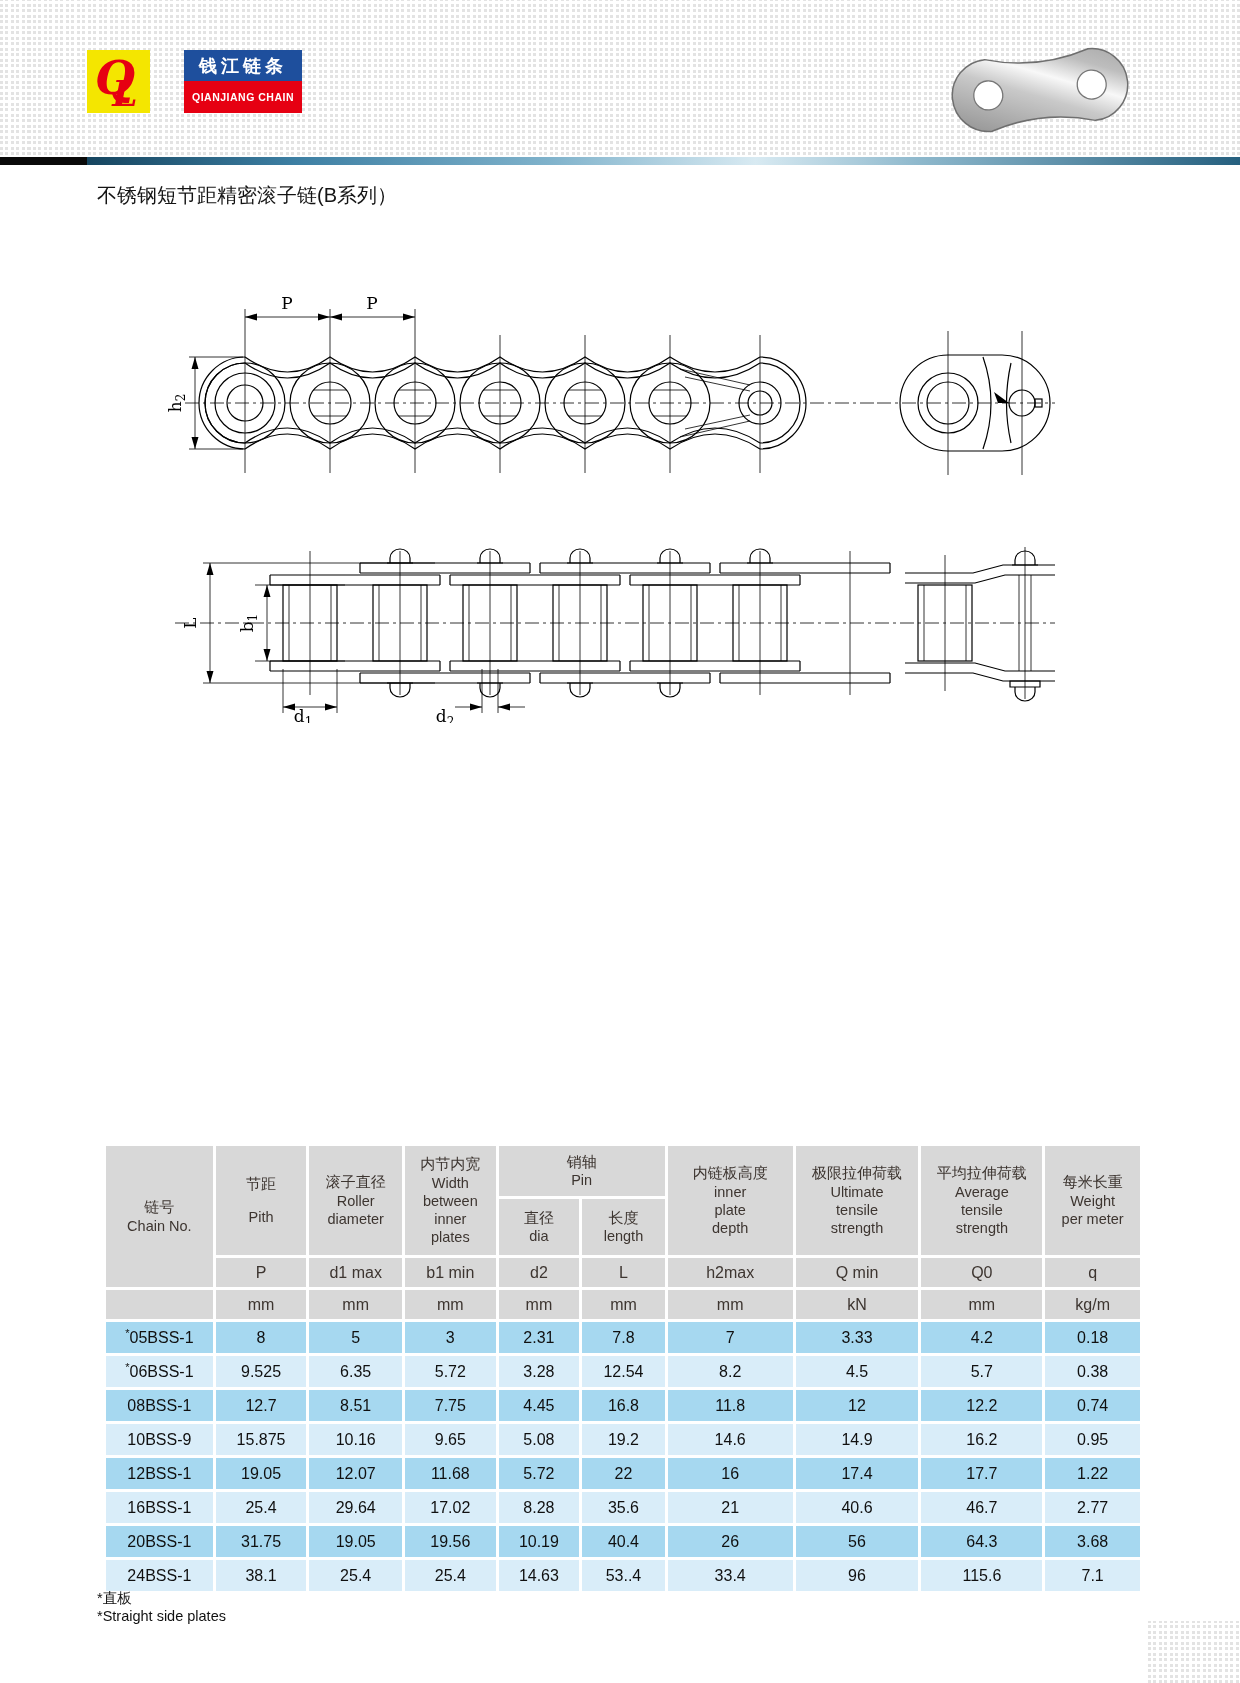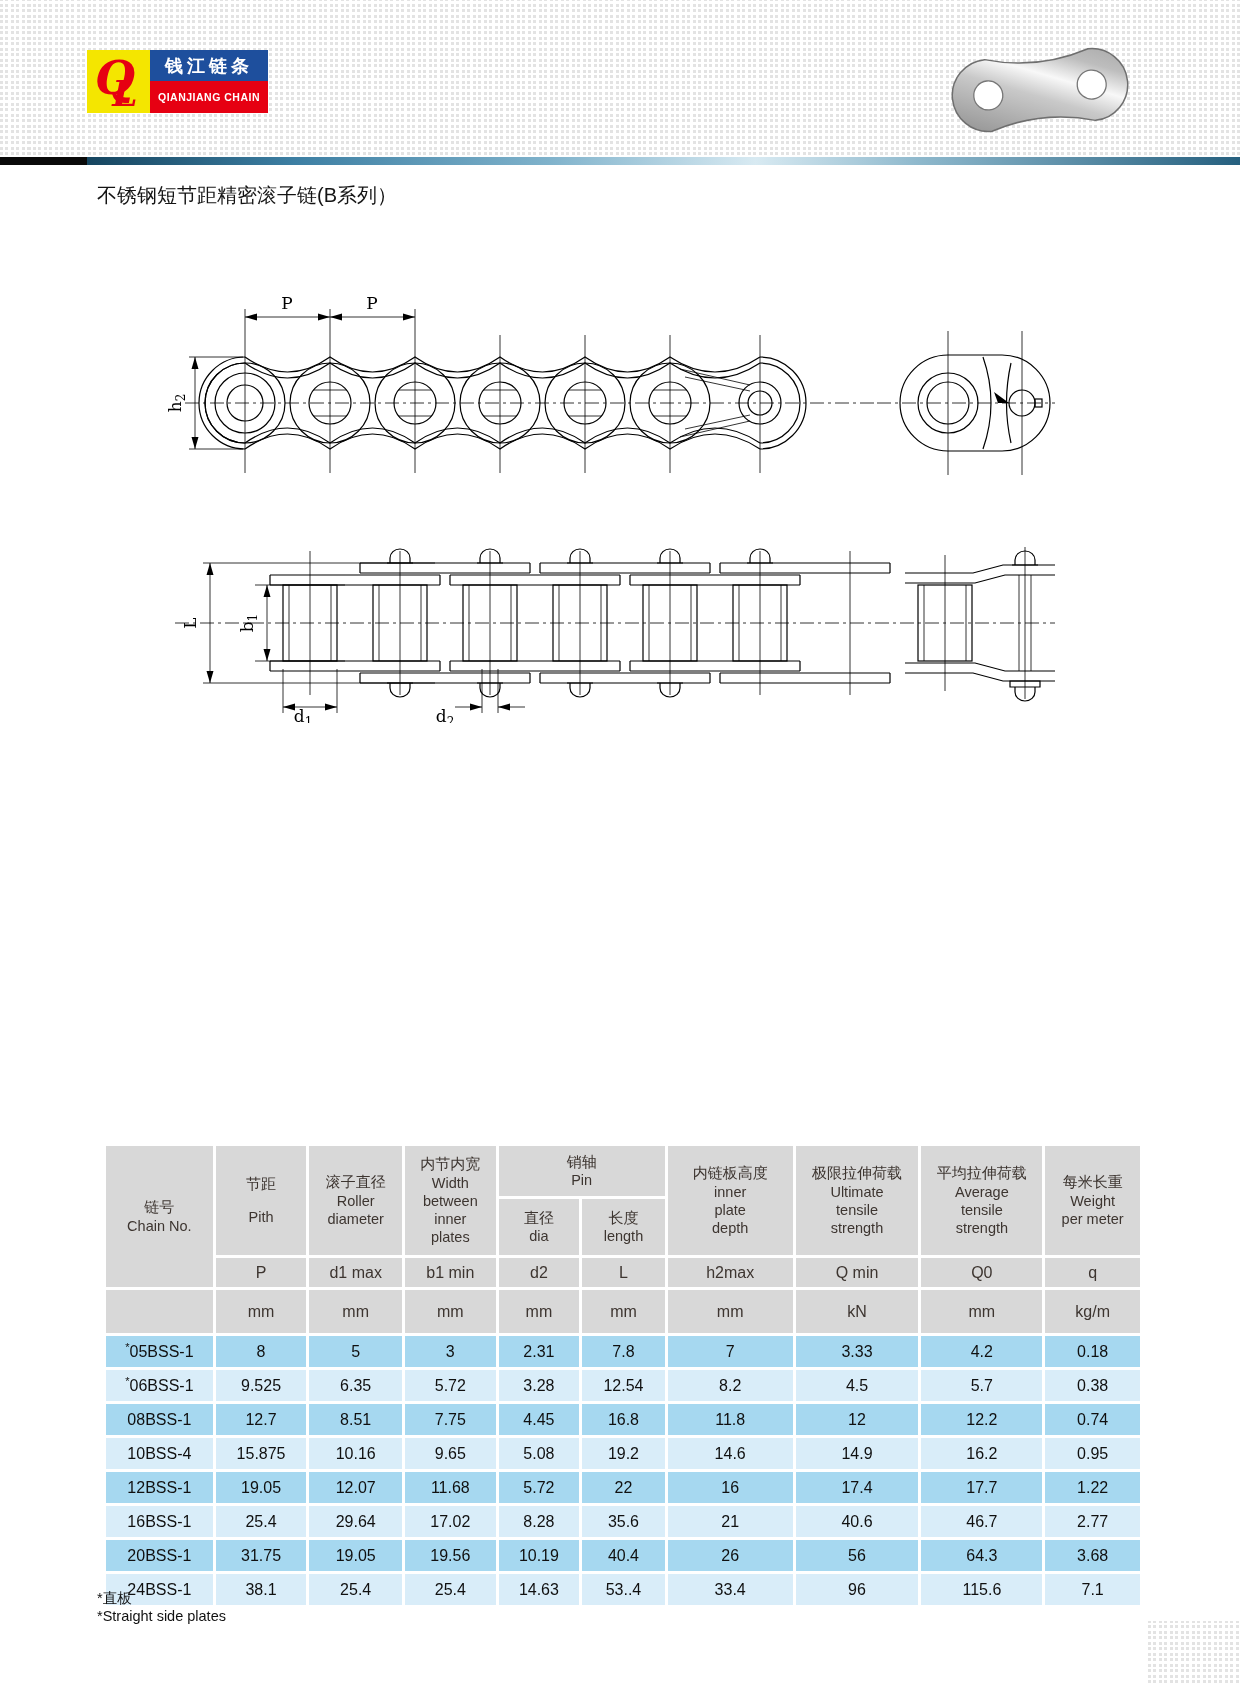--- a/index.html
+++ b/index.html
@@ -7,21 +7,21 @@
         font-family:"Liberation Sans","DejaVu Sans",sans-serif;color:#111;}
   .dotgrid{background-image:
       repeating-linear-gradient(90deg, rgba(0,0,0,0) 0 3px, #fff 3px 5.5px),
       repeating-linear-gradient(0deg, var(--dot) 0 3px, rgba(0,0,0,0) 3px 5.5px);}
   .header-band{position:absolute;left:0;top:0;width:1240px;height:155px;}
   .corner-dots{position:absolute;right:0;bottom:0;width:92px;height:62px;}
 
   
   .logo{position:absolute;left:87px;top:50px;height:63px;display:flex;}
   .logo-mark{width:63px;height:63px;background:var(--logo_yellow);position:relative;}
-  .logo-names{width:118px;height:72px;display:flex;flex-direction:column;}
+  .logo-names{width:118px;height:72px;display:flex;flex-direction:column;padding-left:34px;}
   .logo-cn{background:var(--logo_blue);color:#fff;height:31px;display:flex;align-items:center;justify-content:center;
            font-size:18px;font-weight:bold;letter-spacing:4px;}
   .logo-en{background:var(--logo_red);color:#fff;height:32px;display:flex;align-items:center;justify-content:center;
            font-size:10.5px;font-weight:bold;letter-spacing:.5px;}
 
   
   .plate-photo{position:absolute;left:930px;top:35px;}
 
   
   .bar{position:absolute;left:0;top:157px;width:1240px;height:8px;}
@@ -318,21 +318,21 @@
         <th class="sym">P</th>
         <th class="sym">d1 max</th>
         <th class="sym">b1 min</th>
         <th class="sym">d2</th>
         <th class="sym">L</th>
         <th class="sym">h2max</th>
         <th class="sym">Q min</th>
         <th class="sym">Q0</th>
         <th class="sym">q</th>
       </tr>
-      <tr style="height:43px;">
+      <tr style="height:29px;">
         <th></th>
         <th class="sym">mm</th>
         <th class="sym">mm</th>
         <th class="sym">mm</th>
         <th class="sym">mm</th>
         <th class="sym">mm</th>
         <th class="sym">mm</th>
         <th class="sym">kN</th>
         <th class="sym">mm</th>
         <th class="sym">kg/m</th>
@@ -369,21 +369,21 @@
           <td>8.51</td>
           <td>7.75</td>
           <td>4.45</td>
           <td>16.8</td>
           <td>11.8</td>
           <td>12</td>
           <td>12.2</td>
           <td>0.74</td>
         </tr>
         <tr class="light">
-          <td>10BSS-4</td>
+          <td>10BSS-9</td>
           <td>15.875</td>
           <td>10.16</td>
           <td>9.65</td>
           <td>5.08</td>
           <td>19.2</td>
           <td>14.6</td>
           <td>14.9</td>
           <td>16.2</td>
           <td>0.95</td>
         </tr>

